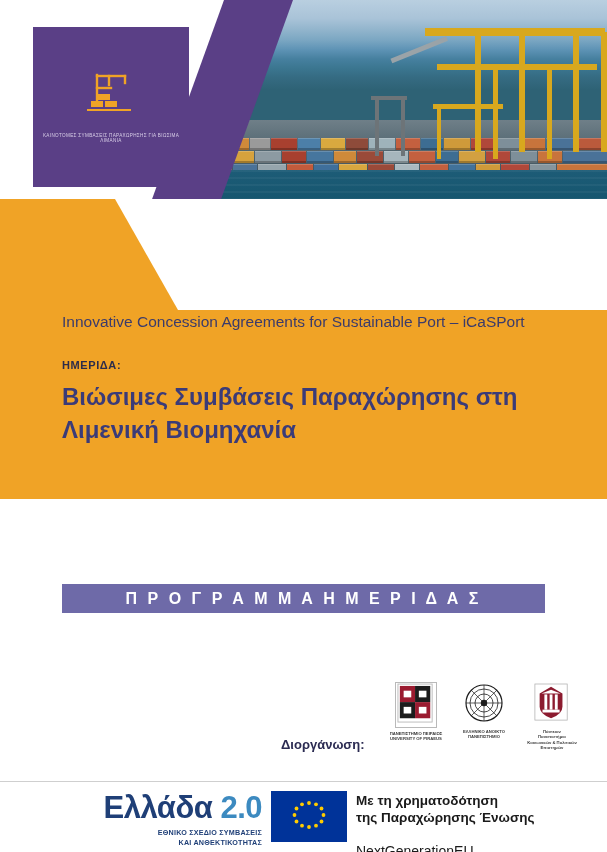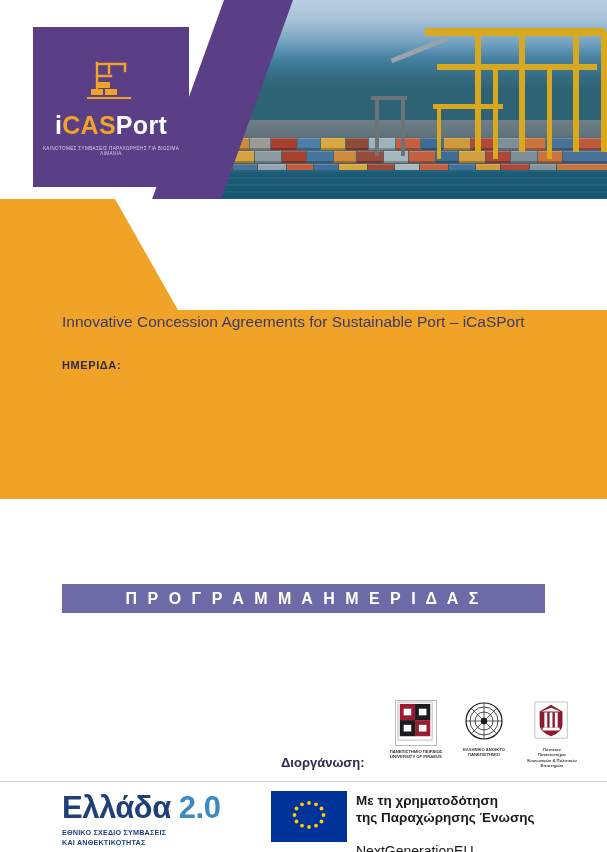--- a/index.html
+++ b/index.html
@@ -181,21 +181,21 @@
     margin-top: 8px;
     font-size: 4.6px;
     color: #d9cfe8;
     letter-spacing: 0.35px;
     text-align: center;
   }
 
   
   .organiser-row {
     position: absolute;
-    left: 0; top: 700px;
+    left: 0; top: 682px;
     width: 505px;
     height: 78px;
   }
   .organiser-label {
     position: absolute;
     left: 281px; top: 55px;
     font-size: 13px;
     font-weight: 700;
     color: #2b2b52;
   }
@@ -236,21 +236,21 @@
     left: 0; top: 781px;
     width: 607px;
     height: 71px;
     border-top: 1px solid #cfcfcf;
     background: #ffffff;
   }
   .greece-logo {
     position: absolute;
     left: 62px; top: 10px;
     width: 200px;
-    text-align: left;
+    text-align: right;
   }
   .greece-main {
     font-size: 31px;
     font-weight: 700;
     color: #1f3f77;
     line-height: 1;
     letter-spacing: -0.5px;
   }
   .greece-main .zero { color: #3c8ac0; }
   .greece-sub {
@@ -425,20 +425,21 @@
   <div class="orange-block">
     <svg style="position:absolute;left:0;top:0;width:607px;height:300px;" viewBox="0 0 607 300" preserveAspectRatio="none">
       <polygon points="0,0 607,0 607,300 0,300" fill="#f0a326"></polygon>
       <polygon points="115,0 607,0 607,111 178,111" fill="#ffffff"></polygon>
       <polygon points="109,0 178,0 66,111 0,111" fill="#5a3f86" opacity="0"></polygon>
     </svg>
 
     <div class="orange-inner">
       <div class="project-title">Innovative Concession Agreements for Sustainable Port – iCaSPort</div>
       <div class="label-small second">ΗΜΕΡΙΔΑ:</div>
+      <div class="event-title">Βιώσιμες Συμβάσεις Παραχώρησης στη Λιμενική Βιομηχανία</div>
     </div>
   </div>
 
   <div class="logo-box">
     <div class="logo-mark">
       <svg viewBox="0 0 52 44" width="52" height="44">
         <g stroke="#f0a326" stroke-width="2.4" fill="none" stroke-linecap="square">
           <line x1="12" y1="4" x2="12" y2="30"></line>
           <line x1="12" y1="5" x2="40" y2="5"></line>
           <line x1="40" y1="5" x2="40" y2="12"></line>
@@ -448,21 +449,20 @@
         <g fill="#f0a326">
           <rect x="6" y="30" width="12" height="6"></rect>
           <rect x="20" y="30" width="12" height="6"></rect>
           <rect x="13" y="23" width="12" height="6"></rect>
         </g>
         <g stroke="#f0a326" stroke-width="2" fill="none">
           <line x1="2" y1="39" x2="46" y2="39"></line>
         </g>
       </svg>
     </div>
-    <div class="logo-word"><span>i</span><span class="c">CAS</span><span>Port</span></div>
     <div class="logo-sub">ΚΑΙΝΟΤΟΜΕΣ ΣΥΜΒΑΣΕΙΣ ΠΑΡΑΧΩΡΗΣΗΣ ΓΙΑ ΒΙΩΣΙΜΑ ΛΙΜΑΝΙΑ</div>
   </div>
 
   <div class="program-bar">Π Ρ Ο Γ Ρ Α Μ Μ Α   Η Μ Ε Ρ Ι Δ Α Σ</div>
 
   <div class="organiser-row">
     <div class="organiser-label">Διοργάνωση:</div>
     <div class="uni-logos">
 
       <div class="uni">

